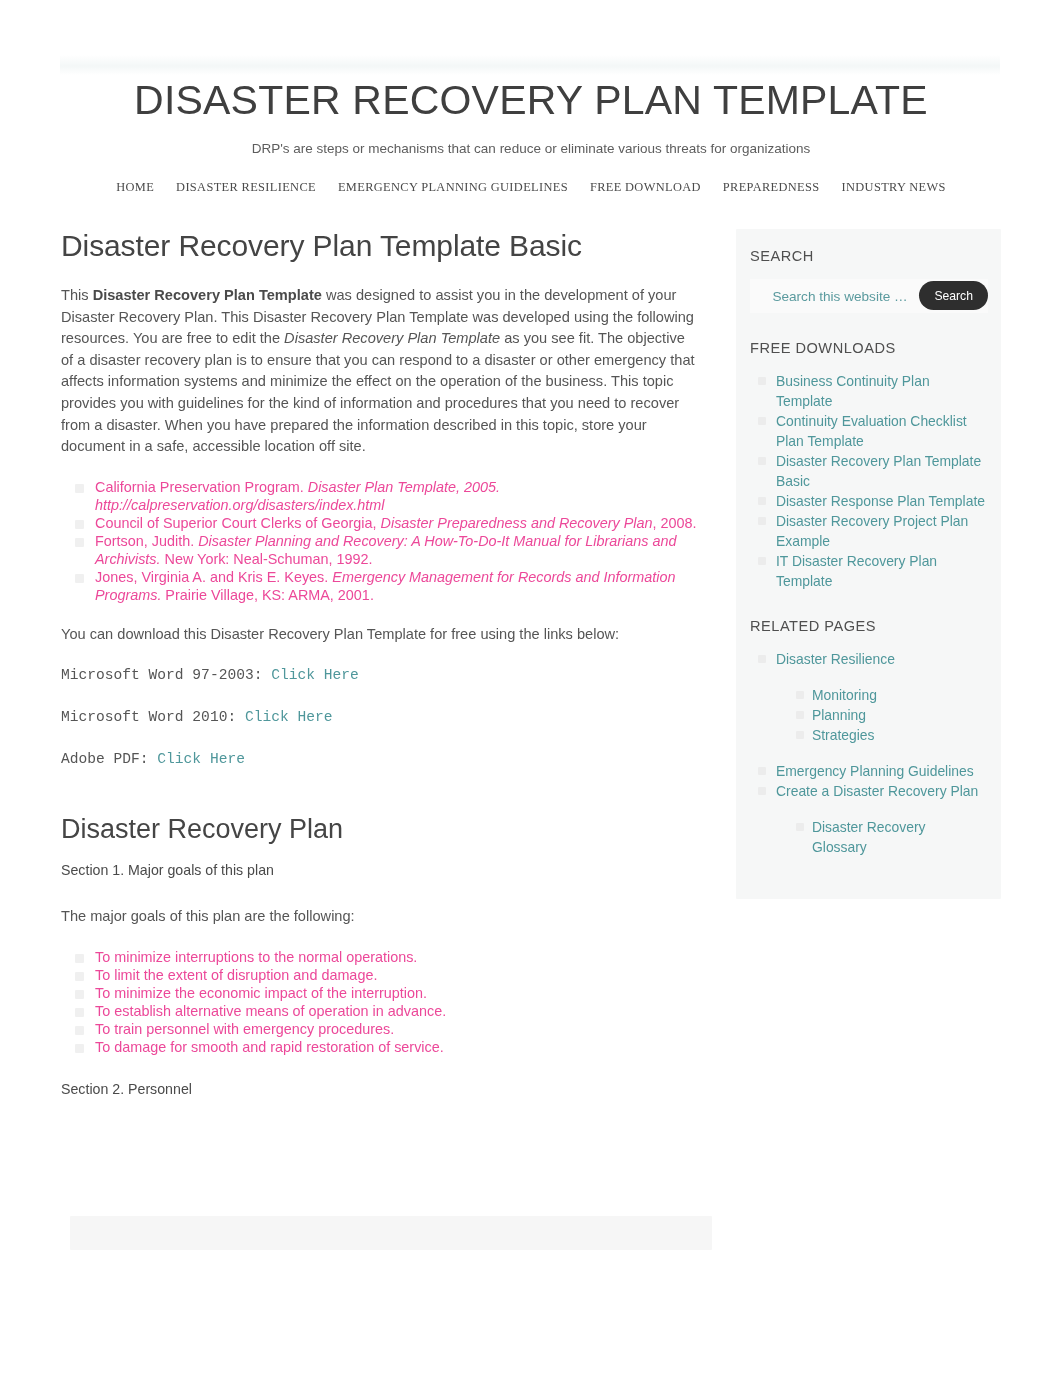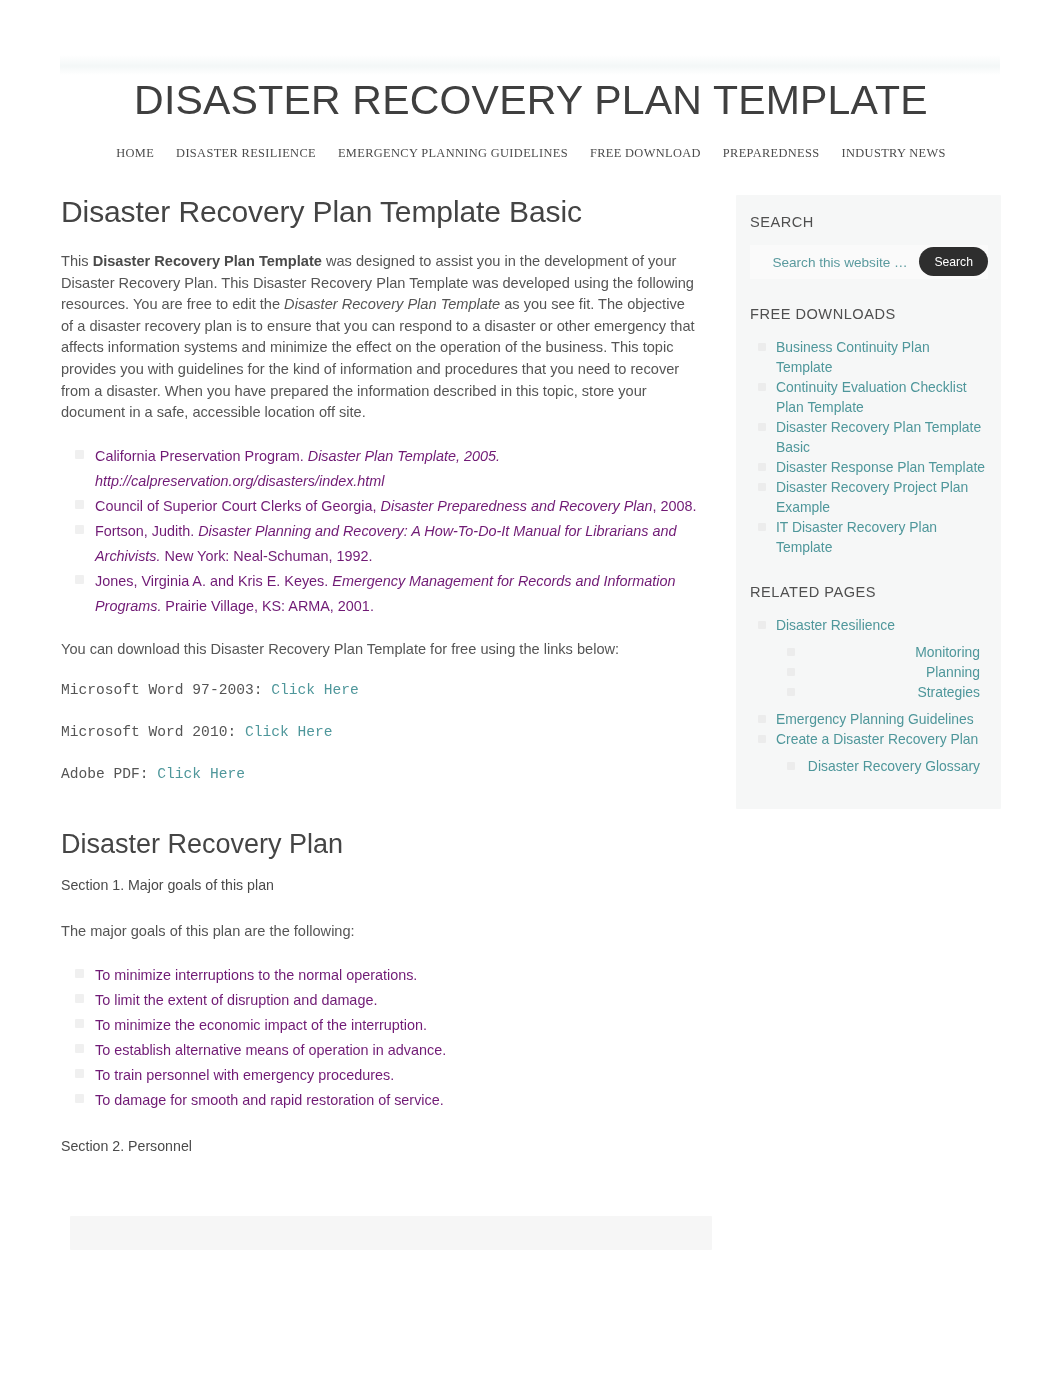--- a/index.html
+++ b/index.html
@@ -113,22 +113,22 @@
   .entry p em { font-style: italic; }
 
   ul.reflist, ul.goals {
     list-style: none;
     margin: 0 0 20px 0;
     padding: 0 0 0 34px;
   }
   ul.reflist li, ul.goals li {
     position: relative;
     font-size: 14.4px;
-    line-height: 25px;
-    color: #701a75;
+    line-height: 18px;
+    color: #ec4899;
     margin: 0 0 0 0;
   }
   ul.reflist li::before, ul.goals li::before {
     content: "";
     position: absolute;
     left: -20px;
     top: 6px;
     width: 9px;
     height: 9px;
     background: #f0f0f0;
@@ -229,23 +229,22 @@
     position: absolute;
     left: -18px;
     top: 6px;
     width: 8px;
     height: 8px;
     background: #ececec;
     border-radius: 1px;
   }
   ul.side-list ul {
     list-style: none;
-    margin: 7px;
+    margin: 16px;
     padding: 0 0 0 20px;
-    text-align: right;
   }
   ul.side-list ul li::before {
     content: "";
     position: absolute;
     left: -16px;
     top: 6px;
     width: 8px;
     height: 8px;
     background: #ececec;
     border-radius: 1px;
@@ -269,20 +268,21 @@
 </style>
 </head>
 <body>
 
 <div class="page">
 
   <div class="top-band"></div>
 
   <header class="site-header">
     <h1 class="site-title">DISASTER RECOVERY PLAN TEMPLATE</h1>
+    <p class="site-tagline">DRP's are steps or mechanisms that can reduce or eliminate various threats for organizations</p>
   </header>
 
   <nav class="main-nav">
     <a class="nav-item">HOME</a><a class="nav-item">DISASTER RESILIENCE</a><a class="nav-item">EMERGENCY PLANNING GUIDELINES</a><a class="nav-item">FREE DOWNLOAD</a><a class="nav-item">PREPAREDNESS</a><a class="nav-item">INDUSTRY NEWS</a>
   </nav>
 
   <div class="wrap clearfix">
 
     <main class="content entry">
 

